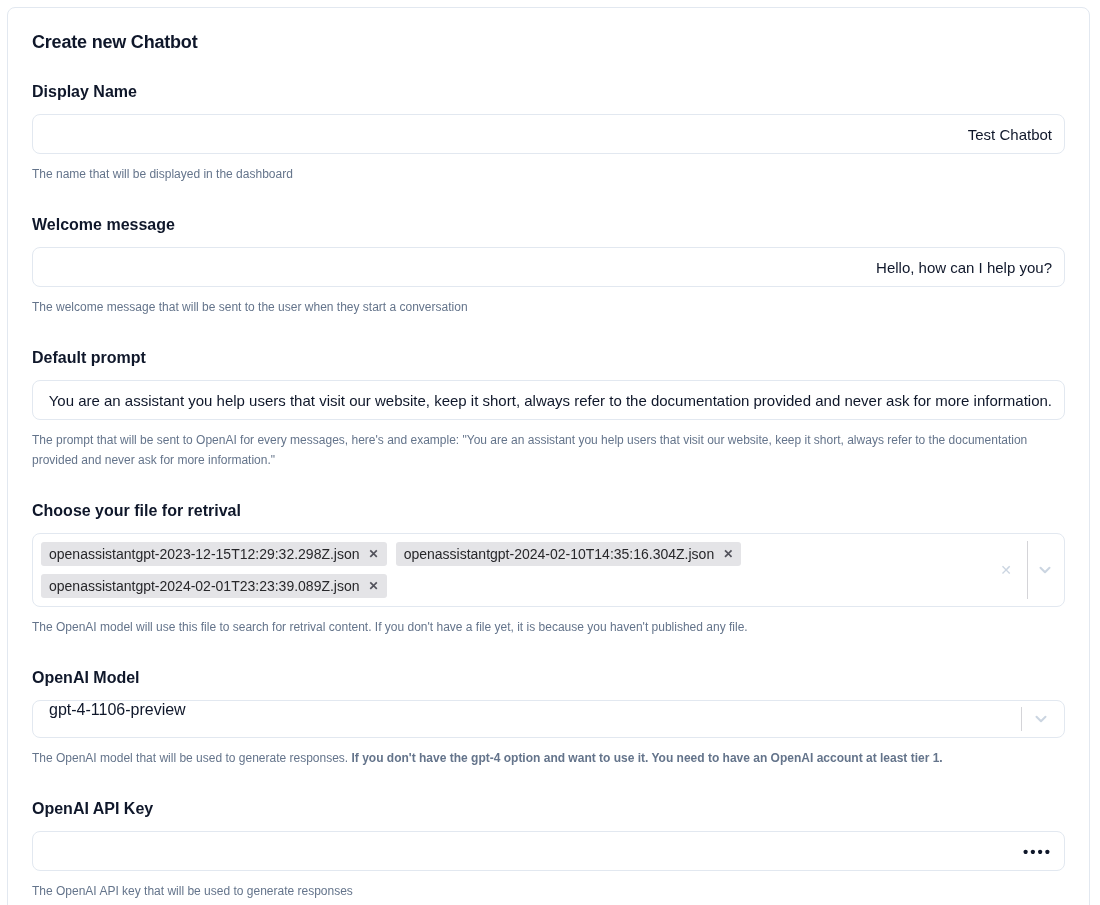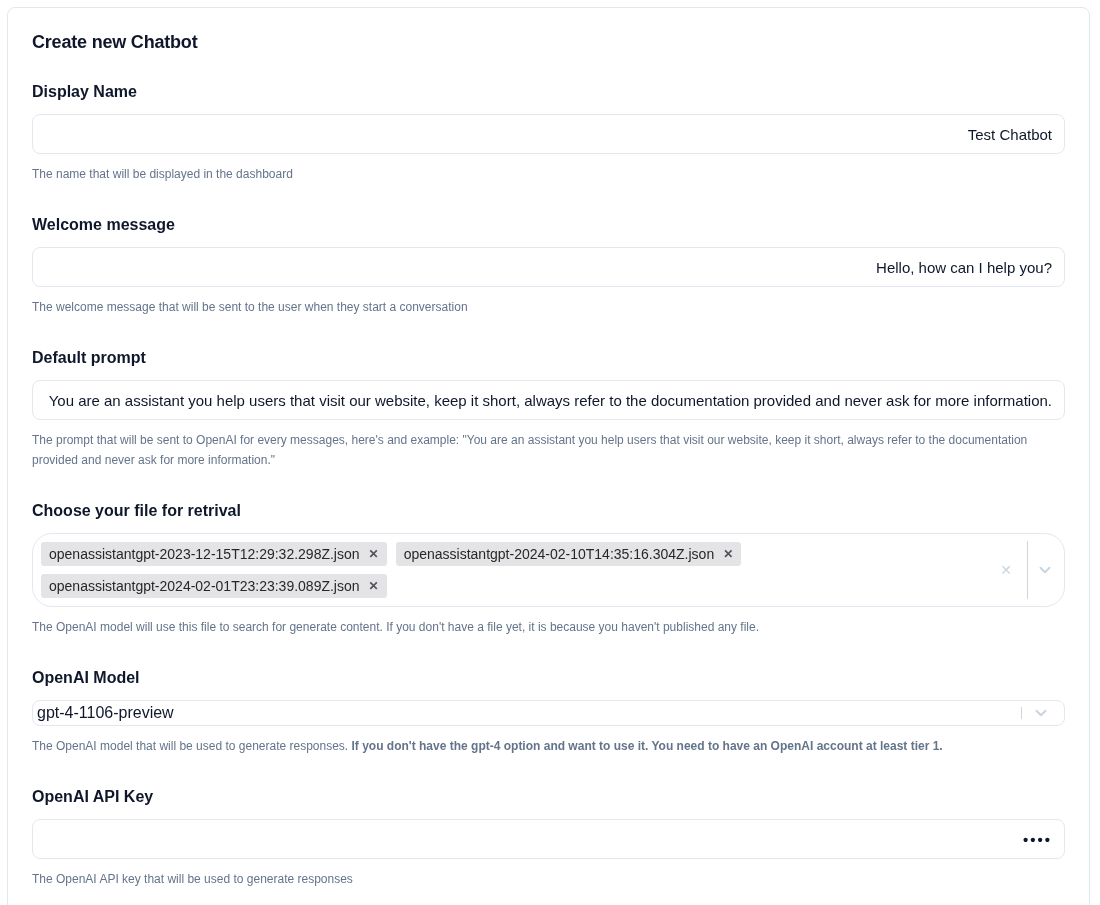--- a/index.html
+++ b/index.html
@@ -54,21 +54,21 @@
     color: #64748b;
   }
   .helper b { font-weight: 700; color: #64748b; }
 
   
   .multiselect {
     position: relative;
     width: 100%;
     min-height: 66px;
     border: 1px solid #e2e8f0;
-    border-radius: 20px;
+    border-radius: 8px;
     background: #ffffff;
     padding: 4px 86px 4px 4px;
     display: flex;
     flex-wrap: wrap;
     align-content: flex-start;
     cursor: pointer;
   }
   .tag {
     display: inline-flex;
     align-items: center;
@@ -117,27 +117,26 @@
     position: absolute;
     right: 10px; top: 50%;
     transform: translateY(-50%);
     width: 18px; height: 18px;
   }
 
   
   .select-box {
     position: relative;
     width: 100%;
-    height: 26px;
+    height: 38px;
     border: 1px solid #e2e8f0;
     border-radius: 8px;
     background: #ffffff;
     display: flex;
-    align-items: center;
-    padding: 0 64px 0 4px;
+    padding: 0 64px 0 16px;
     font-size: 16px;
     color: #0f172a;
     cursor: pointer;
   }
   .select-box .vert-divider { right: 42px; top: 6px; bottom: 6px; }
   .select-box .chev { right: 14px; }
 
   .pw-input { font-weight: 700; letter-spacing: 2px; font-size: 15px; }
 </style>
 </head>
@@ -181,21 +180,21 @@
         <button class="tag-remove">✕</button>
       </span>
       <span class="control-icons">
         <span class="clear-x">✕</span>
         <span class="vert-divider"></span>
         <svg class="chev" viewBox="0 0 16 16" fill="none">
           <polyline points="4,6 8,10 12,6" stroke="#cbd5e1" stroke-width="1.8" stroke-linecap="round" stroke-linejoin="round"></polyline>
         </svg>
       </span>
     </div>
-    <div class="helper">The OpenAI model will use this file to search for generate content. If you don't have a file yet, it is because you haven't published any file.</div>
+    <div class="helper">The OpenAI model will use this file to search for retrival content. If you don't have a file yet, it is because you haven't published any file.</div>
   </div>
 
   <div class="group">
     <label class="field-label">OpenAI Model</label>
     <div class="select-box">
       <span>gpt-4-1106-preview</span>
       <span class="vert-divider"></span>
       <svg class="chev" viewBox="0 0 16 16" fill="none">
         <polyline points="4,6 8,10 12,6" stroke="#cbd5e1" stroke-width="1.8" stroke-linecap="round" stroke-linejoin="round"></polyline>
       </svg>

